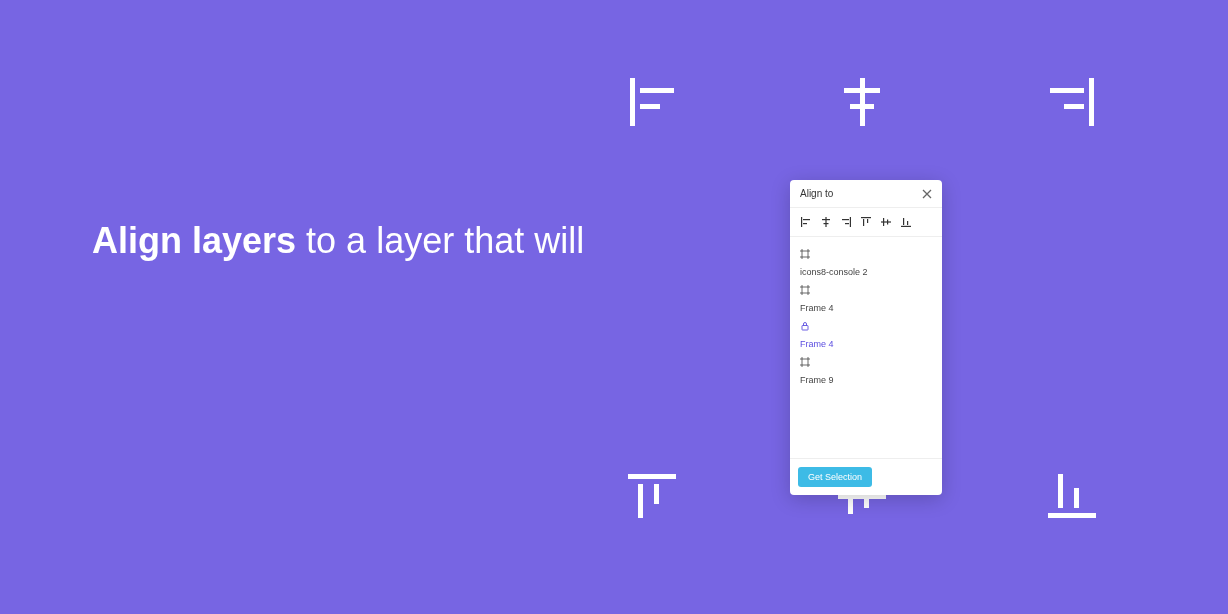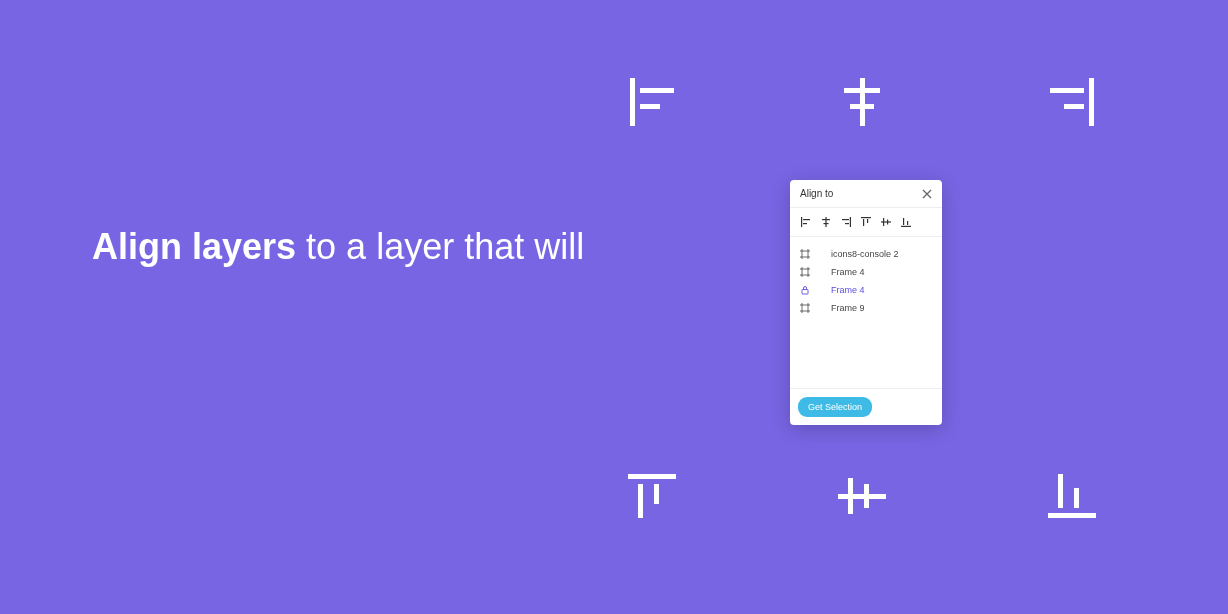--- a/index.html
+++ b/index.html
@@ -12,37 +12,36 @@
       overflow: hidden;
     }
     .headline {
       position: absolute;
       left: 92px;
       top: 218px;
       font-size: 36px;
       line-height: 1.3;
       color: #fff;
       font-weight: 400;
-      margin-top: 6px;
     }
     .headline .bold { font-weight: 700; }
 
     
     .big-icon {
       position: absolute;
       color: #fff;
     }
     .big-icon svg { display: block; }
 
     .panel {
       position: absolute;
       left: 790px;
       top: 180px;
       width: 152px;
-      height: 245px;
+      height: 315px;
       background: #fff;
       border-radius: 4px;
       box-shadow: 0 4px 20px rgba(0,0,0,0.2);
       display: flex;
       flex-direction: column;
       font-size: 10px;
       color: #333;
     }
     .panel-header {
       display: flex;
@@ -61,38 +60,38 @@
       border-bottom: 1px solid #eee;
       color: #333;
     }
     .toolbar-btn { cursor: pointer; display: flex; align-items: center; justify-content: center; }
     .layers {
       padding: 8px 0;
       flex: 1;
     }
     .layer-item {
       display: flex;
-      align-items: center;
-      gap: 21px;
+      gap: 8px;
       padding: 4px 10px;
       font-size: 9px;
       color: #444;
       cursor: pointer;
+      flex-direction: column;
     }
     .layer-item.selected { color: #5B4DE0; }
     .layer-icon { width: 10px; height: 10px; display: flex; align-items: center; justify-content: center; color: inherit; }
     .panel-footer {
       padding: 8px;
       border-top: 1px solid #eee;
     }
     .get-selection-btn {
       background: #3DBBE6;
       color: #fff;
       border: none;
-      border-radius: 9px;
+      border-radius: 3px;
       padding: 5px 10px;
       font-size: 9px;
       cursor: pointer;
     }
   </style>
 </head>
 <body>
 
 <div class="headline">
   <span class="bold">Align layers</span><span> to a layer that will </span><br>

